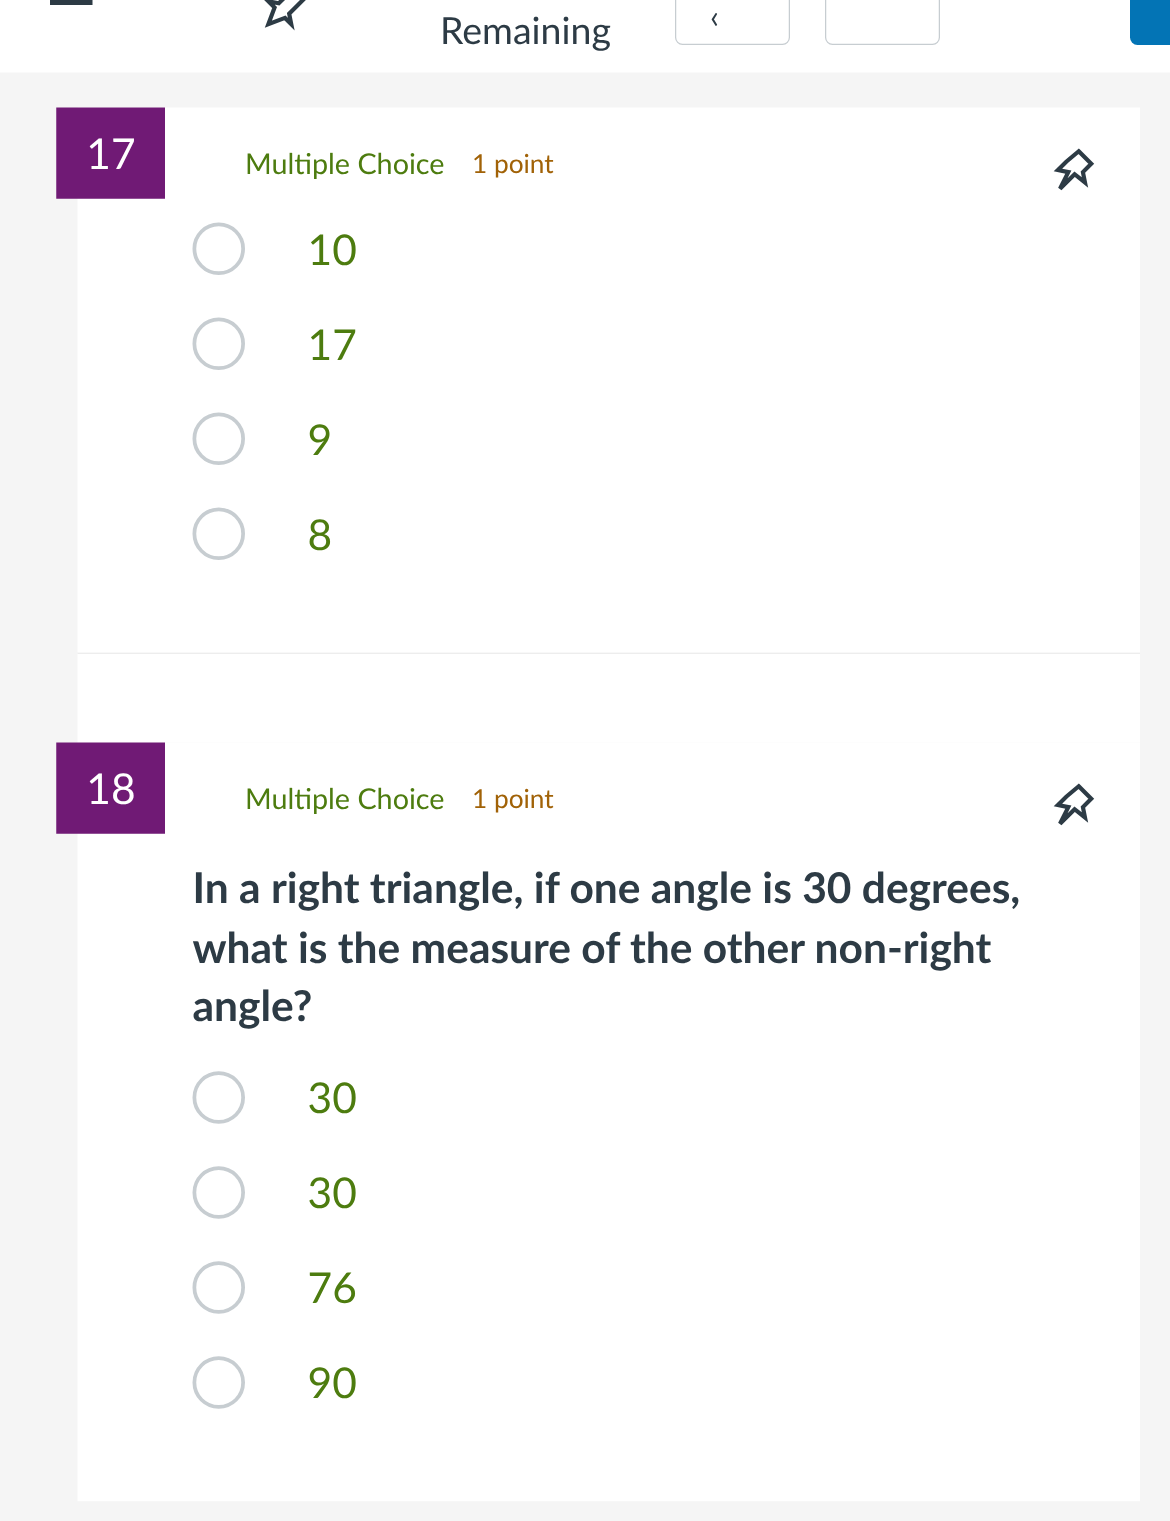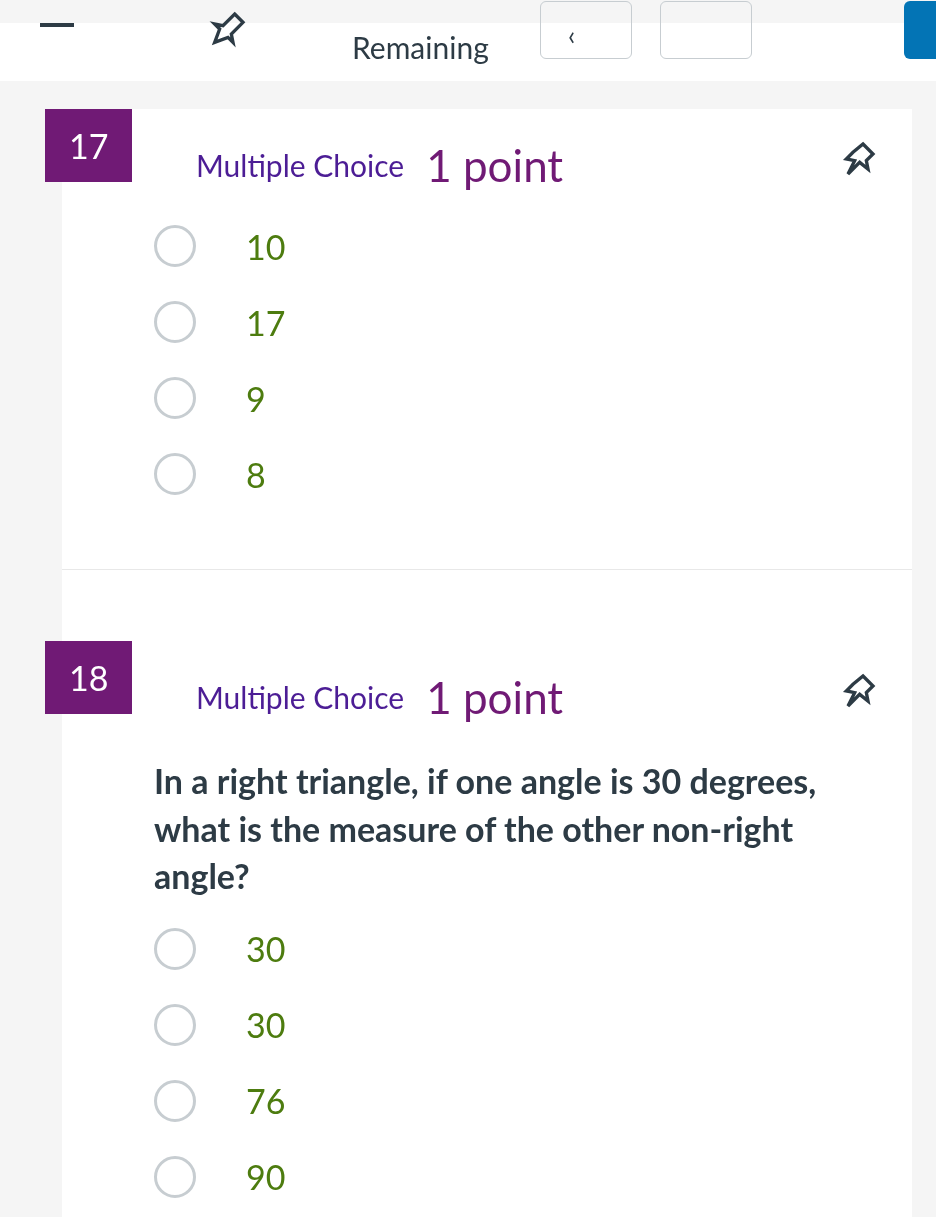--- a/index.html
+++ b/index.html
@@ -16,21 +16,20 @@
       position: relative;
     }
     .top-bar {
       background: #fff;
       height: 58px;
       display: flex;
       align-items: center;
       justify-content: flex-start;
       padding: 0 20px;
       position: relative;
-      margin-top: 23px;
     }
     .hamburger-stub {
       width: 34px;
       height: 6px;
       border-bottom: 4px solid #2d3b45;
       position: absolute;
       left: 40px;
       top: -2px;
     }
     .pin-stub {
@@ -109,27 +108,27 @@
     }
     .question-header {
       display: flex;
       align-items: center;
       gap: 22px;
       margin-bottom: 34px;
       padding-left: 104px;
       position: relative;
     }
     .question-type {
-      color: #4c1d95;
-      font-size: 30px;
+      color: #4d7c0f;
+      font-size: 23px;
       font-weight: 400;
     }
     .question-points {
-      color: #701a75;
-      font-size: 44px;
+      color: #a16207;
+      font-size: 21px;
       font-weight: 400;
     }
     .pin-icon {
       position: absolute;
       right: 4px;
       top: 0;
     }
     .question-text {
       font-size: 34px;
       font-weight: 700;

